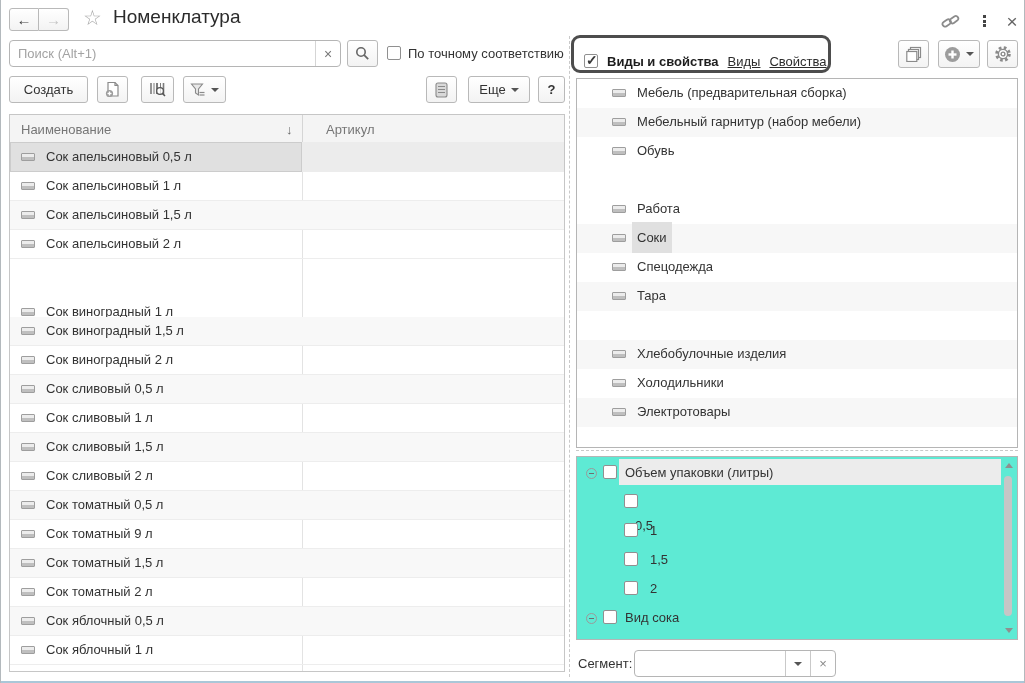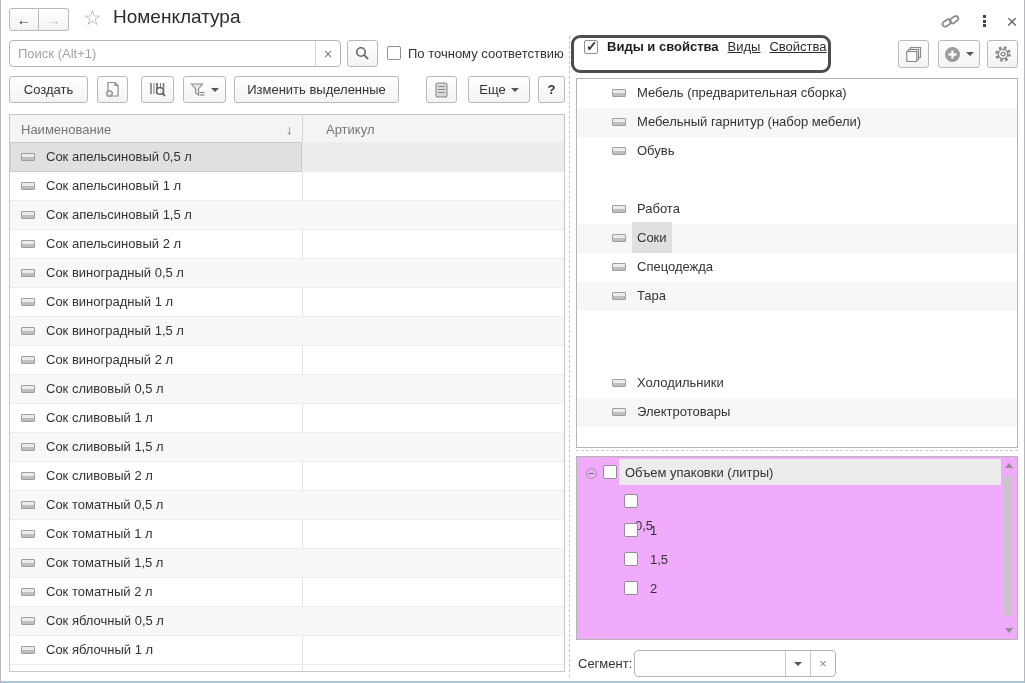--- a/index.html
+++ b/index.html
@@ -38,21 +38,21 @@
                   justify-content:center; color:#777; font-size:14px; }
   .cb { width:14px; height:14px; border:1px solid #909090; border-radius:2px; background:#fff;
         position:relative; flex:none; }
   .cb.checked::after { content:"✓"; position:absolute; left:1px; top:-3px; font-size:14px;
                        font-weight:bold; color:#3a3a3a; }
   .lbl { font-size:13px; color:#333; }
 
   
   .callout { position:absolute; left:570px; top:35px; width:260px; height:32px;
              border:3px solid #4d4d4d; border-radius:9px; background:#fff; display:flex;
-             align-items:flex-end; gap:9px; padding:16px 10px; }
+             align-items:flex-start; gap:9px; padding:16px 10px; }
   .callout .t { font-size:13px; font-weight:bold; color:#1d1d1d; white-space:nowrap; }
   .callout a { font-size:13px; color:#2b2b2b; text-decoration:underline; white-space:nowrap; }
 
   
   .table { position:absolute; left:8px; top:114px; width:556px; height:558px;
            border:1px solid #c6c6c6; background:#fff; overflow:hidden; }
   .thead { position:absolute; left:0; top:0; width:100%; height:28px; background:#f4f4f4;
            border-bottom:1px solid #cfcfcf; }
   .th { position:absolute; top:0; height:28px; display:flex; align-items:center;
         font-size:13px; color:#767676; }
@@ -78,21 +78,21 @@
   .rlist { position:absolute; left:575px; top:78px; width:442px; height:370px;
            border:1px solid #b5b5b5; background:#fff; overflow:hidden; }
   .rrow { position:absolute; left:0; width:100%; height:29px; }
   .rrow.stripe { background:#f7f7f7; }
   .rrow .gmark { left:35px; }
   .rlabel { position:absolute; left:60px; top:6px; font-size:13px; color:#333; white-space:nowrap; }
   .sel-text { background:#e0e0e0; padding:8px 5px; margin:-2px -5px; }
 
   
   .tree { position:absolute; left:575px; top:456px; width:442px; height:184px;
-          border:1px solid #b5b5b5; background:#f0abfc; overflow:hidden; }
+          border:1px solid #b5b5b5; background:#5eead4; overflow:hidden; }
   .prow { position:absolute; left:0; width:100%; height:29px; }
   .prow-bg { position:absolute; left:42px; right:16px; top:0; height:26px; background:#ececec; }
   .exp { position:absolute; left:9px; top:9px; width:11px; height:11px; border:1px solid #9a9a9a;
          border-radius:50%; }
   .exp::after { content:""; position:absolute; left:2px; right:2px; top:4px; height:1px; background:#6e6e6e; }
   .prow .cb { position:absolute; top:6px; }
   .plabel { position:absolute; top:6px; font-size:13px; color:#333; white-space:nowrap; }
 
   
   .sbar { position:absolute; right:2px; top:2px; width:13px; bottom:2px; }
@@ -212,21 +212,20 @@
     </svg>
   </div>
   <div class="btn" style="left:182px; top:76px; width:43px; height:27px;">
     <svg width="16" height="16" viewBox="0 0 16 16">
       <path d="M1.5 2 H12.5 L8.5 7 V13 L5.5 11 V7 Z" fill="#e8e8e8" stroke="#8a8a8a" stroke-width="1.1"></path>
       <line x1="9.5" y1="10.5" x2="14.5" y2="10.5" stroke="#8a8a8a" stroke-width="1.2"></line>
       <line x1="9.5" y1="13" x2="14.5" y2="13" stroke="#8a8a8a" stroke-width="1.2"></line>
     </svg>
     <span class="caret"></span>
   </div>
-  <div class="btn" style="left:233px; top:76px; width:165px; height:27px;">Изменить выделенные</div>
   <div class="btn" style="left:425px; top:76px; width:31px; height:27px;">
     <svg width="13" height="16" viewBox="0 0 13 16">
       <rect x="1" y="1" width="11" height="14" rx="2" fill="#d9d9d9" stroke="#8a8a8a" stroke-width="1.1"></rect>
       <g stroke="#8a8a8a" stroke-width="1">
         <line x1="3" y1="4.5" x2="10" y2="4.5"></line>
         <line x1="3" y1="7.5" x2="10" y2="7.5"></line>
         <line x1="3" y1="10.5" x2="10" y2="10.5"></line>
       </g>
     </svg>
   </div>
@@ -262,25 +261,21 @@
         <span class="tlabel">Сок апельсиновый 1 л</span>
       </div>
       <div class="trow stripe" style="top:58px;">
         <span class="gmark"></span>
         <span class="tlabel">Сок апельсиновый 1,5 л</span>
       </div>
       <div class="trow" style="top:87px;">
         <span class="gmark"></span>
         <span class="tlabel">Сок апельсиновый 2 л</span>
       </div>
-      <div class="trow stripe" style="top:116px;">
-        <span class="gmark"></span>
-        <span class="tlabel">Сок виноградный 0,5 л</span>
-      </div>
-      <div class="trow" style="top:145px;">
+      <div class="trow" style="top:155px;">
         <span class="gmark"></span>
         <span class="tlabel">Сок виноградный 1 л</span>
       </div>
       <div class="trow stripe" style="top:174px;">
         <span class="gmark"></span>
         <span class="tlabel">Сок виноградный 1,5 л</span>
       </div>
       <div class="trow" style="top:203px;">
         <span class="gmark"></span>
         <span class="tlabel">Сок виноградный 2 л</span>
@@ -300,21 +295,21 @@
       <div class="trow" style="top:319px;">
         <span class="gmark"></span>
         <span class="tlabel">Сок сливовый 2 л</span>
       </div>
       <div class="trow stripe" style="top:348px;">
         <span class="gmark"></span>
         <span class="tlabel">Сок томатный 0,5 л</span>
       </div>
       <div class="trow" style="top:377px;">
         <span class="gmark"></span>
-        <span class="tlabel">Сок томатный 1 л</span>
+        <span class="tlabel">Сок томатный 9 л</span>
       </div>
       <div class="trow stripe" style="top:406px;">
         <span class="gmark"></span>
         <span class="tlabel">Сок томатный 1,5 л</span>
       </div>
       <div class="trow" style="top:435px;">
         <span class="gmark"></span>
         <span class="tlabel">Сок томатный 2 л</span>
       </div>
       <div class="trow stripe" style="top:464px;">
@@ -352,20 +347,24 @@
       <span class="gmark"></span>
       <span class="rlabel"><span class="sel-text">Соки</span></span>
     </div>
     <div class="rrow stripe" style="top:203px;">
       <span class="gmark"></span>
       <span class="rlabel">Тара</span>
     </div>
     <div class="rrow" style="top:174px;">
       <span class="gmark"></span>
       <span class="rlabel">Спецодежда</span>
+    </div>
+    <div class="rrow stripe" style="top:261px;">
+      <span class="gmark"></span>
+      <span class="rlabel">Хлебобулочные изделия</span>
     </div>
     <div class="rrow" style="top:290px;">
       <span class="gmark"></span>
       <span class="rlabel">Холодильники</span>
     </div>
     <div class="rrow stripe" style="top:319px;">
       <span class="gmark"></span>
       <span class="rlabel">Электротовары</span>
     </div>
   </div>
@@ -386,20 +385,25 @@
       <span class="plabel" style="left:73px;">1</span>
     </div>
     <div class="prow" style="top:89px;">
       <span class="cb" style="left:47px;"></span>
       <span class="plabel" style="left:73px;">1,5</span>
     </div>
     <div class="prow" style="top:118px;">
       <span class="cb" style="left:47px;"></span>
       <span class="plabel" style="left:73px;">2</span>
     </div>
+    <div class="prow" style="top:147px;">
+      <span class="exp"></span>
+      <span class="cb" style="left:26px;"></span>
+      <span class="plabel" style="left:48px;">Вид сока</span>
+    </div>
     <div class="prow" style="top:176px;">
       <span class="cb" style="left:47px;"></span>
     </div>
 
     <div class="sbar">
       <span class="sarrow up"></span>
       <span class="sthumb"></span>
       <span class="sarrow down"></span>
     </div>
   </div>

